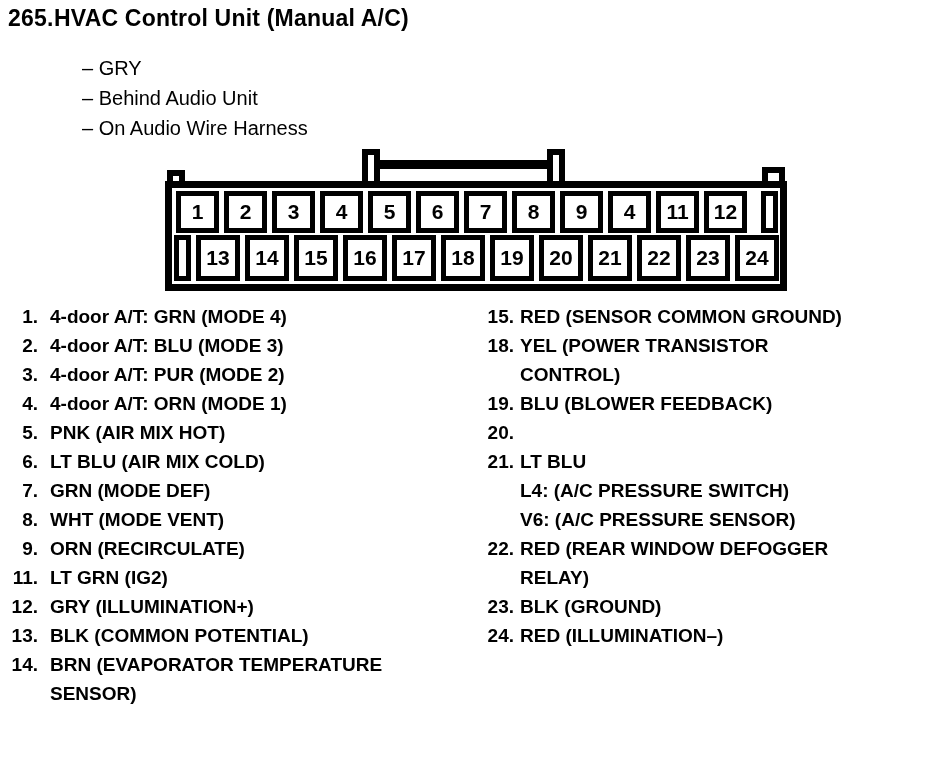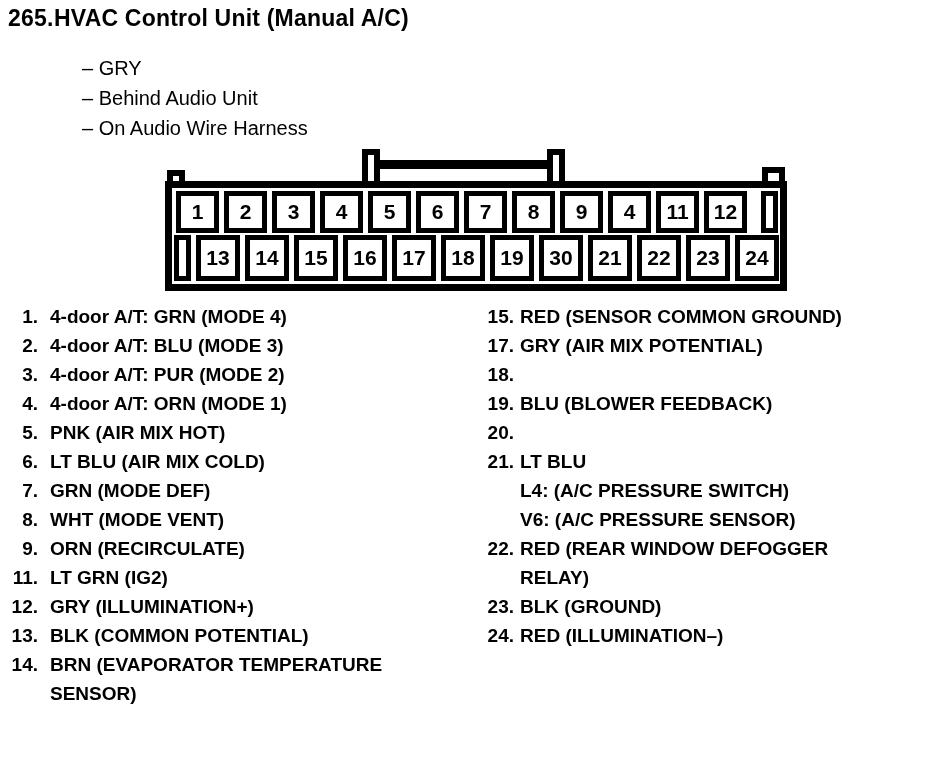--- a/index.html
+++ b/index.html
@@ -133,21 +133,21 @@
         <div class="pin">15</div>
 
         <div class="pin">16</div>
 
         <div class="pin">17</div>
 
         <div class="pin">18</div>
 
         <div class="pin">19</div>
 
-        <div class="pin">30</div>
+        <div class="pin">20</div>
 
         <div class="pin">21</div>
 
         <div class="pin">22</div>
 
         <div class="pin">23</div>
 
         <div class="pin">24</div>
       </div>
   </div>
@@ -224,27 +224,25 @@
   </div>
 
 <div class="pin-col col-right">
 
     <div class="pin-item">
       <span class="n">15.</span>
       <span class="t">RED (SENSOR COMMON GROUND)</span>
     </div>
 
 
-    <div class="pin-item">
-      <span class="n">17.</span>
-      <span class="t">GRY (AIR MIX POTENTIAL)</span>
-    </div>
 
     <div class="pin-item">
       <span class="n">18.</span>
+      <span class="t">YEL (POWER TRANSISTOR
+CONTROL)</span>
     </div>
 
     <div class="pin-item">
       <span class="n">19.</span>
       <span class="t">BLU (BLOWER FEEDBACK)</span>
     </div>
 
     <div class="pin-item">
       <span class="n">20.</span>
     </div>

